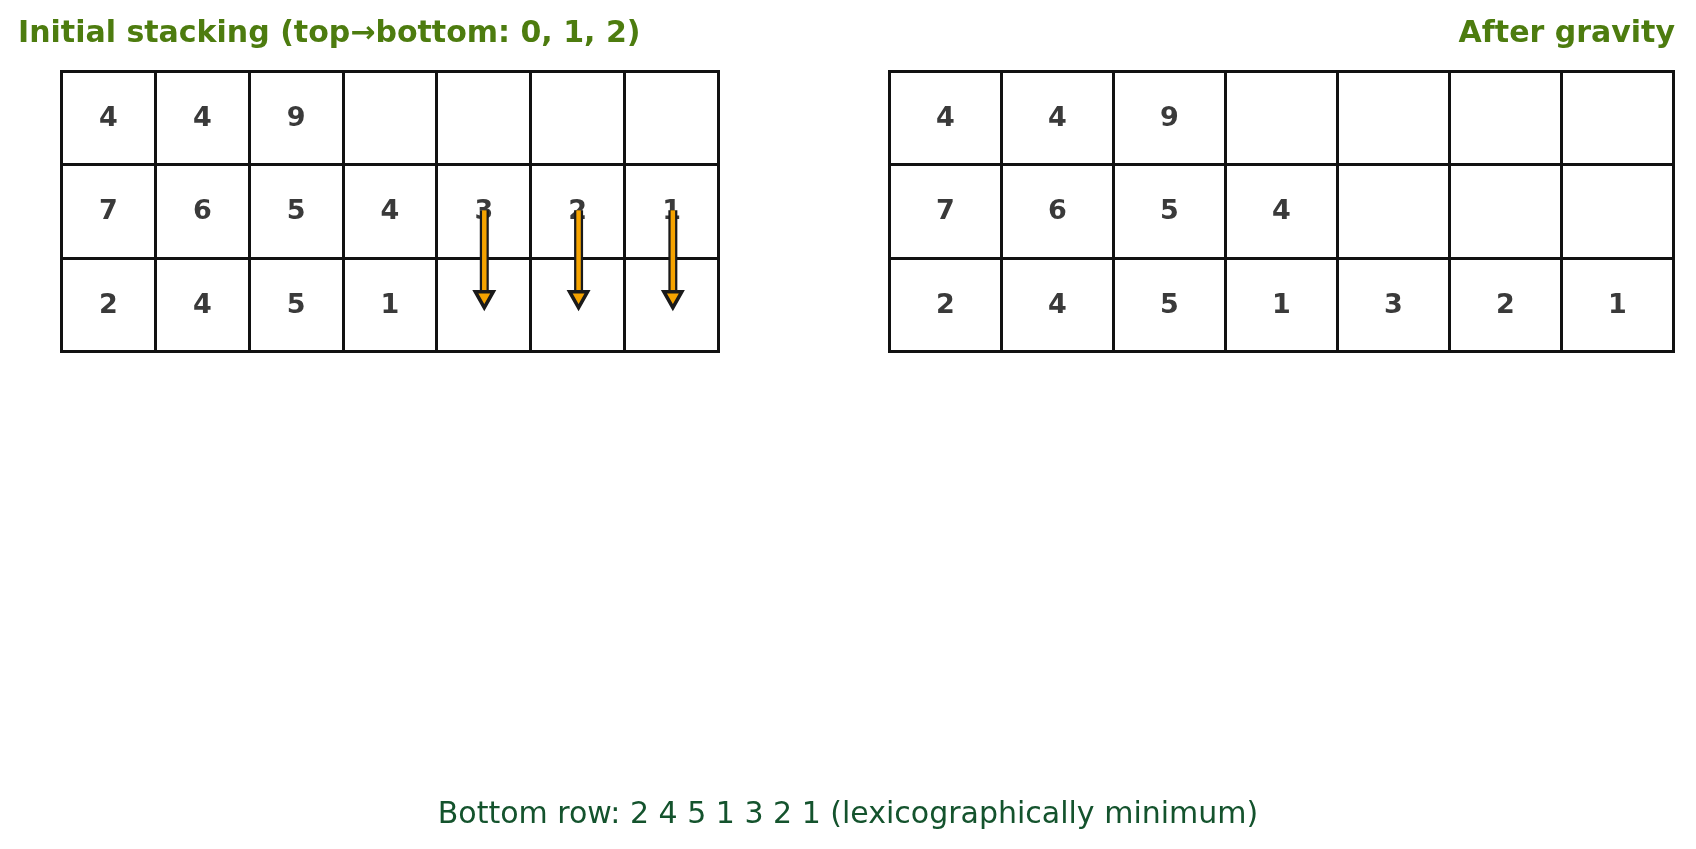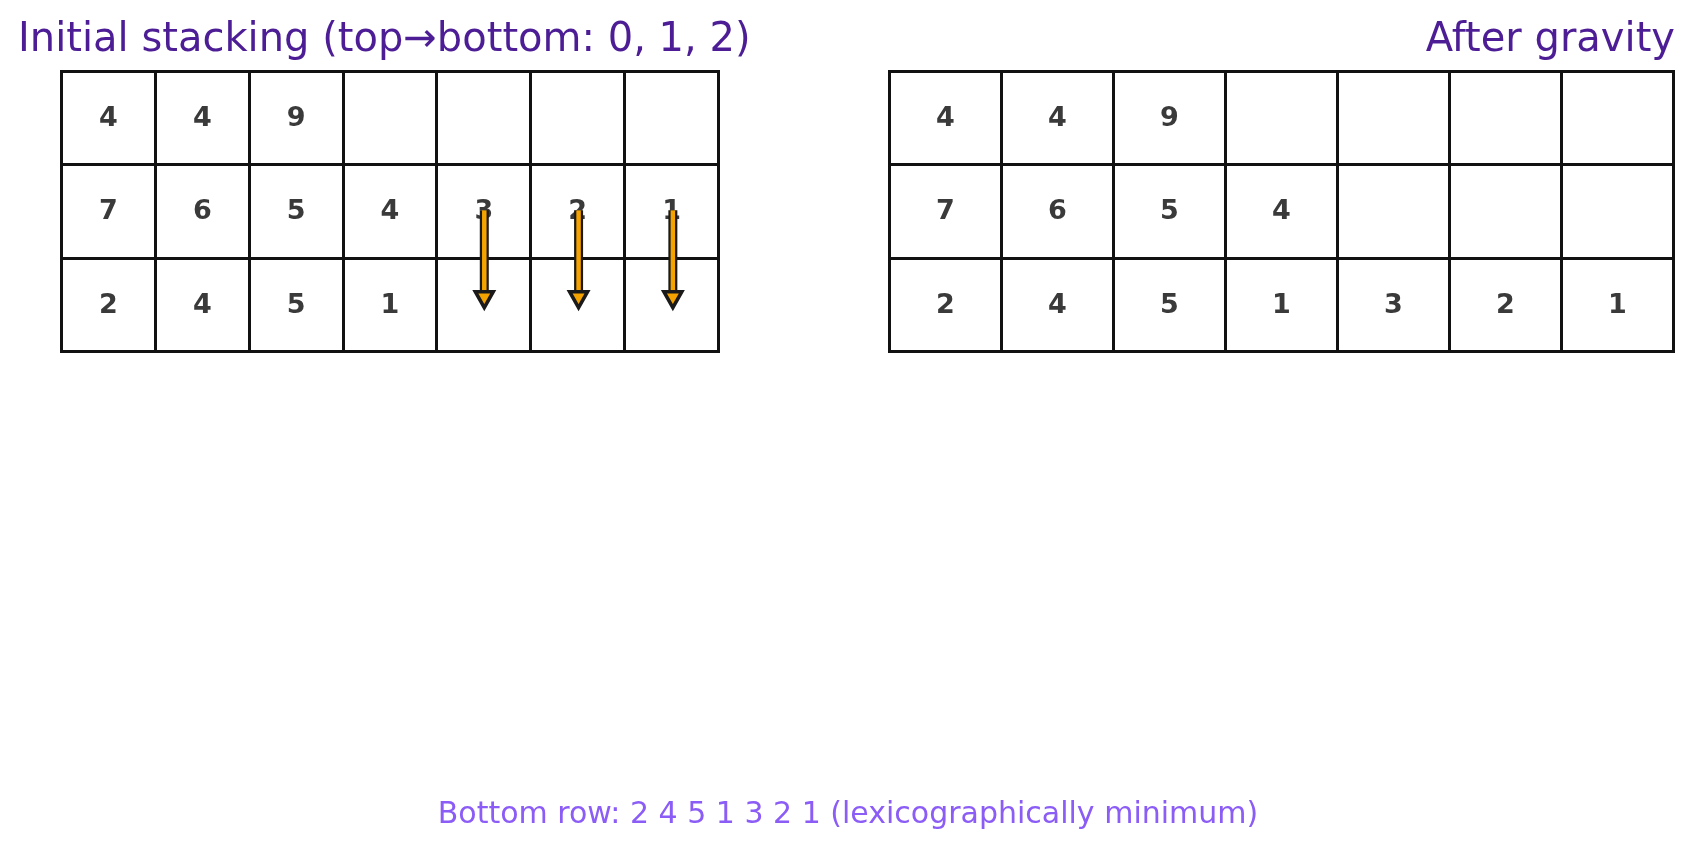--- a/index.html
+++ b/index.html
@@ -10,23 +10,23 @@
   body {
     width: 1696px;
     height: 849px;
     position: relative;
     font-family: "DejaVu Sans", "Liberation Sans", sans-serif;
     overflow: hidden;
   }
 
   .panel-title {
     position: absolute;
-    font-size: 40px;
-    font-weight: normal;
-    color: #4c1d95;
+    font-size: 30px;
+    font-weight: bold;
+    color: #4d7c0f;
     white-space: nowrap;
     letter-spacing: 0px;
   }
 
   #left-title  { left: 18px;  top: 14px; }
   #right-title { left: 888px; top: 14px; width: 787px; text-align: right; }
 
   .grid {
     position: absolute;
     display: grid;
@@ -82,21 +82,21 @@
     pointer-events: none;
   }
 
   .caption {
     position: absolute;
     left: 0;
     top: 795px;
     width: 1696px;
     text-align: center;
     font-size: 30px;
-    color: #8b5cf6;
+    color: #14532d;
     white-space: nowrap;
   }
 </style>
 </head>
 <body>
 
 <div class="panel-title" id="left-title">Initial stacking (top→bottom: 0, 1, 2)</div>
 
 <div class="grid" id="left-grid">
     <div class="cell">

